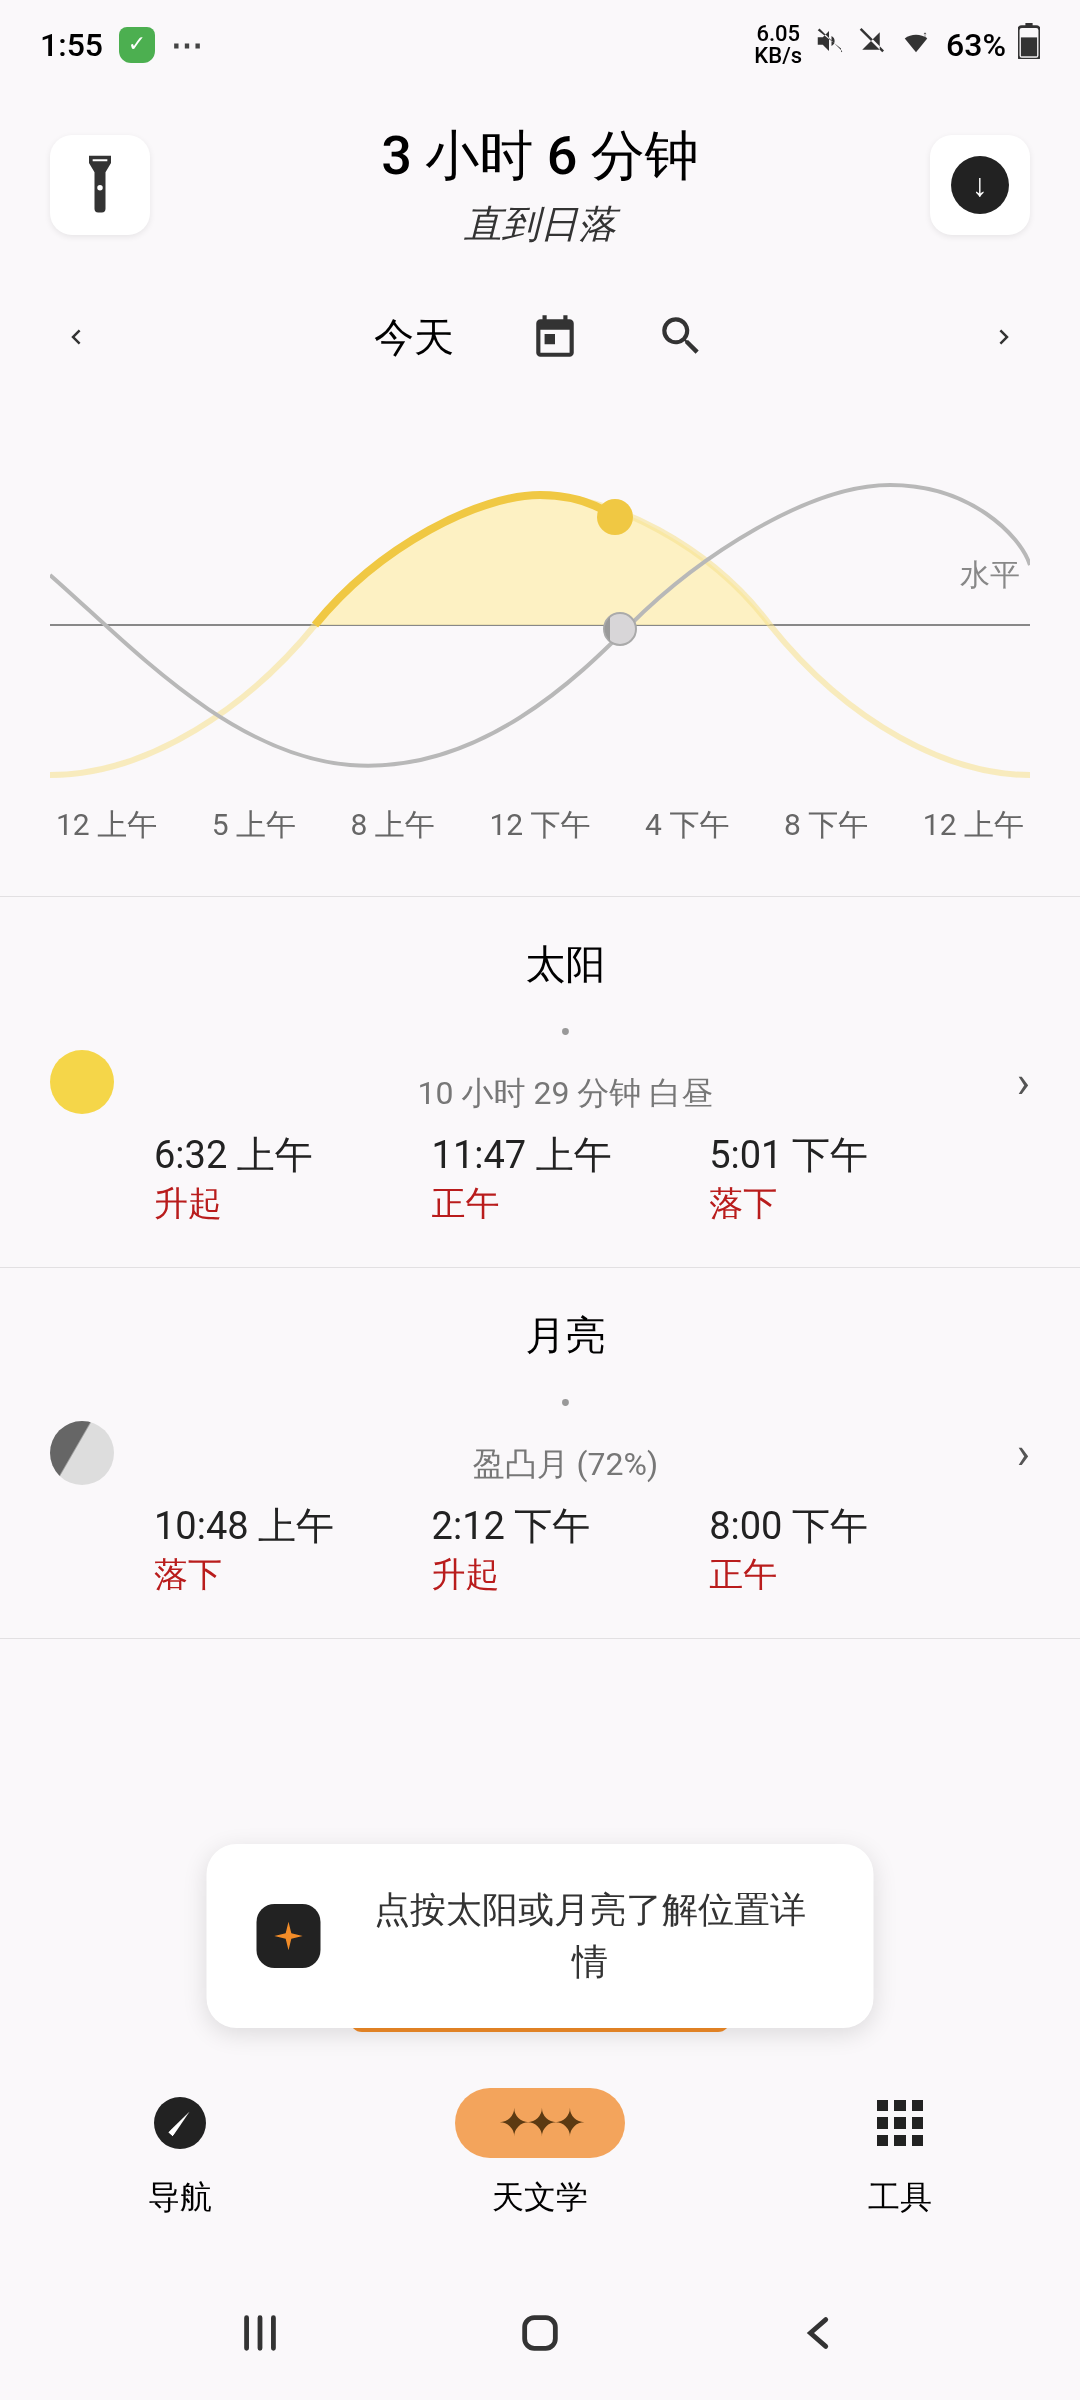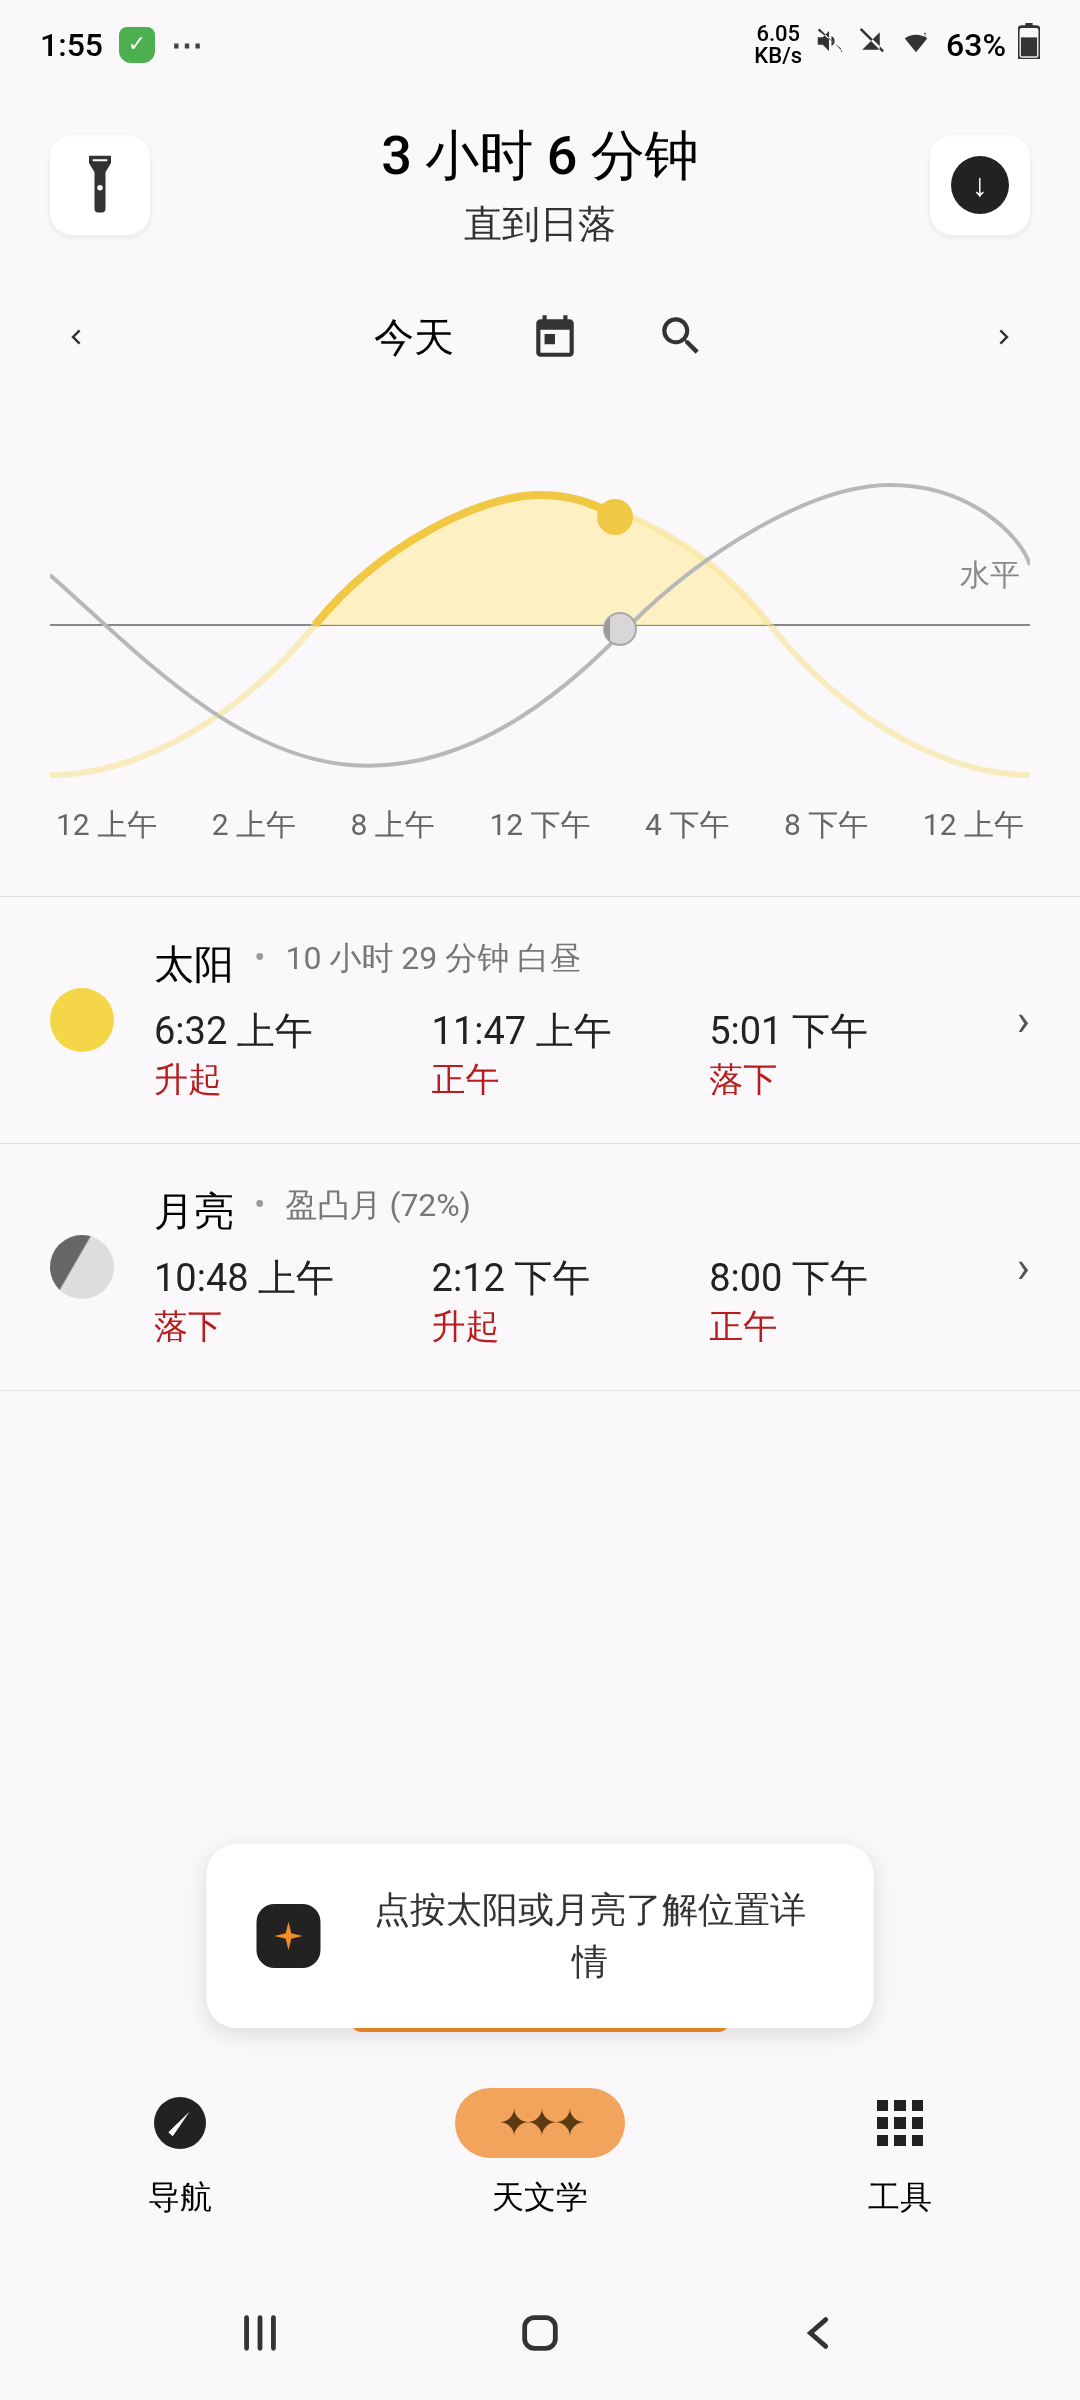--- a/index.html
+++ b/index.html
@@ -11,41 +11,41 @@
   .shield-icon { width: 36px; height: 36px; background: #4caf50; border-radius: 8px 8px 12px 12px; position: relative; }
   .shield-icon::after { content: "✓"; position: absolute; color: white; font-size: 22px; left: 50%; top: 50%; transform: translate(-50%, -55%); }
   .dots { letter-spacing: 3px; color: #444; font-weight: bold;}
   .kbs { font-size: 22px; line-height: 1; text-align: center; }
   
   .header { padding: 30px 50px; display: flex; align-items: center; }
   .sq-btn { width: 100px; height: 100px; background: #fff; border-radius: 22px; display: flex; align-items: center; justify-content: center; box-shadow: 0 2px 6px rgba(0,0,0,0.08); }
   .flashlight-svg { width: 44px; height: 60px; }
   .header-center { flex: 1; text-align: center; }
   .countdown { font-size: 54px; font-weight: 500; }
-  .until { font-size: 38px; color: #333; margin-top: 6px; }
+  .until { font-size: 38px; color: #333; margin-top: 6px; font-style: italic; }
   .download-circle { width: 58px; height: 58px; background: #222; border-radius: 50%; display: flex; align-items: center; justify-content: center; color: #fff; font-size: 32px; }
 
   .date-nav { display: flex; align-items: center; padding: 30px 60px 20px; gap: 50px; }
   .chev { font-size: 42px; color: #333; }
   .date-center { margin-left: auto; display: flex; align-items: center; gap: 76px; }
   .today { font-size: 40px; }
   .cal-icon { width: 50px; height: 50px; }
   .search-icon { width: 50px; height: 50px; }
   .chev-right-push { margin-left: auto; }
 
   .chart-area { padding: 60px 50px 20px; }
   .chart-box { position: relative; height: 360px; }
   .horizon-label { position: absolute; right: 10px; top: 110px; font-size: 30px; color: #888; margin-left: 35px; }
   .x-axis { display: flex; justify-content: space-between; font-size: 30px; color: #666; padding: 0 6px; }
 
   .list-item { display: flex; align-items: center; padding: 40px 50px; border-bottom: 1px solid #e2e0e2; gap: 40px; }
   .body-icon-sun { width: 64px; height: 64px; border-radius: 50%; background: #f5d649; }
   .body-icon-moon { width: 64px; height: 64px; border-radius: 50%; background: linear-gradient(120deg, #666 40%, #ddd 42%); }
   .body-content { flex: 1; }
-  .body-row1 { display: flex; align-items: flex-start; gap: 20px; font-size: 34px; }
+  .body-row1 { display: flex; align-items: center; gap: 20px; font-size: 34px; flex-direction: column; }
   .body-name { font-size: 40px; font-weight: 500; }
   .body-meta { color: #777; font-size: 32px; }
   .body-times { display: flex; gap: 10px; margin-top: 14px; }
   .time-col { flex: 1; }
   .time-val { font-size: 38px; color: #222; }
   .time-lbl { font-size: 34px; color: #b91c1c; margin-top: 0; }
   .item-chev { font-size: 44px; color: #555; }
 
   .spacer { flex: 1; position: relative; }
   .hint-card { position: absolute; bottom: 30px; left: 50%; transform: translateX(-50%); width: 667px; background: #fff; border-radius: 30px; padding: 40px 50px; display: flex; align-items: center; gap: 36px; box-shadow: 0 6px 24px rgba(0,0,0,0.12); }
@@ -165,21 +165,21 @@
 
       <circle cx="565" cy="72" r="18" fill="#f0c843"></circle>
 
       <circle cx="570" cy="184" r="16" fill="#d8d6d8" stroke="#aaa" stroke-width="2"></circle>
       <path d="M 560 172 A 16 16 0 0 0 560 196" fill="#9a9a9a"></path>
     </svg>
     <span class="horizon-label">水平</span>
   </div>
   <div class="x-axis">
     <span>12 上午</span>
-    <span>2 上午</span>
+    <span>5 上午</span>
     <span>8 上午</span>
     <span>12 下午</span>
     <span>4 下午</span>
     <span>8 下午</span>
     <span>12 上午</span>
   </div>
 </div>
 
 <div class="list-item" style="border-top:1px solid #e2e0e2; margin-top:30px;">
   <div class="body-icon-sun"></div>

